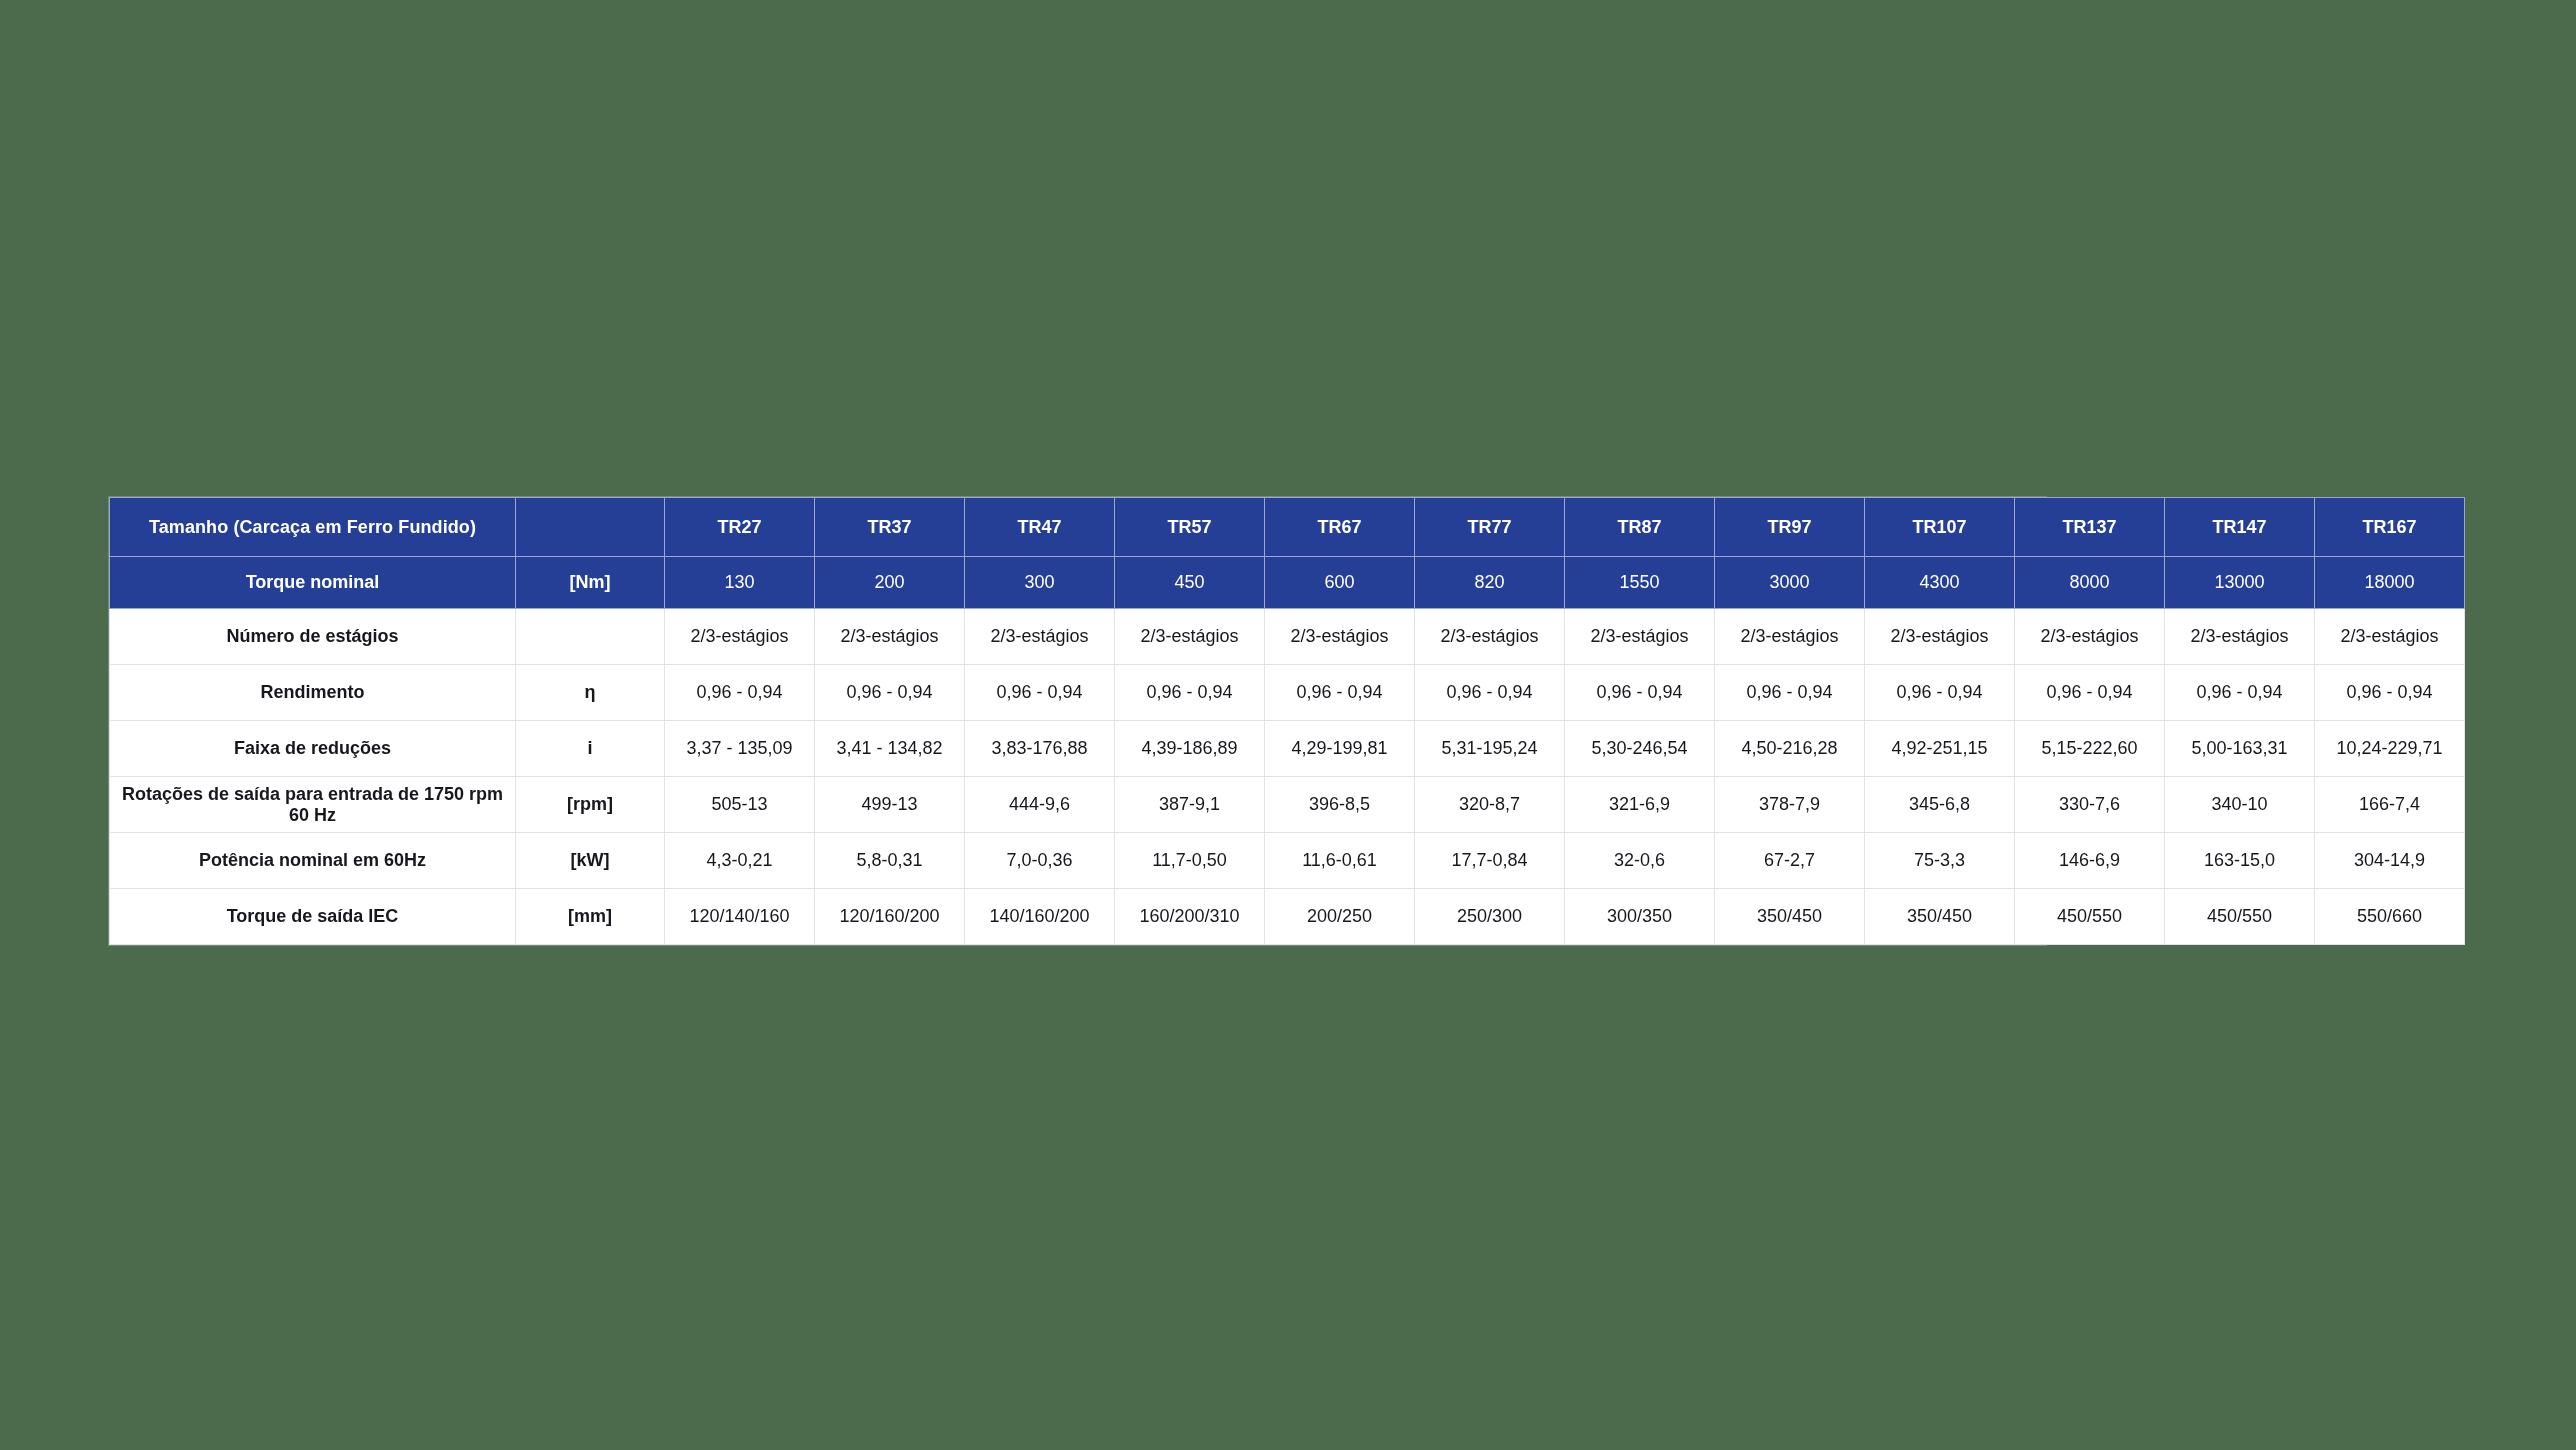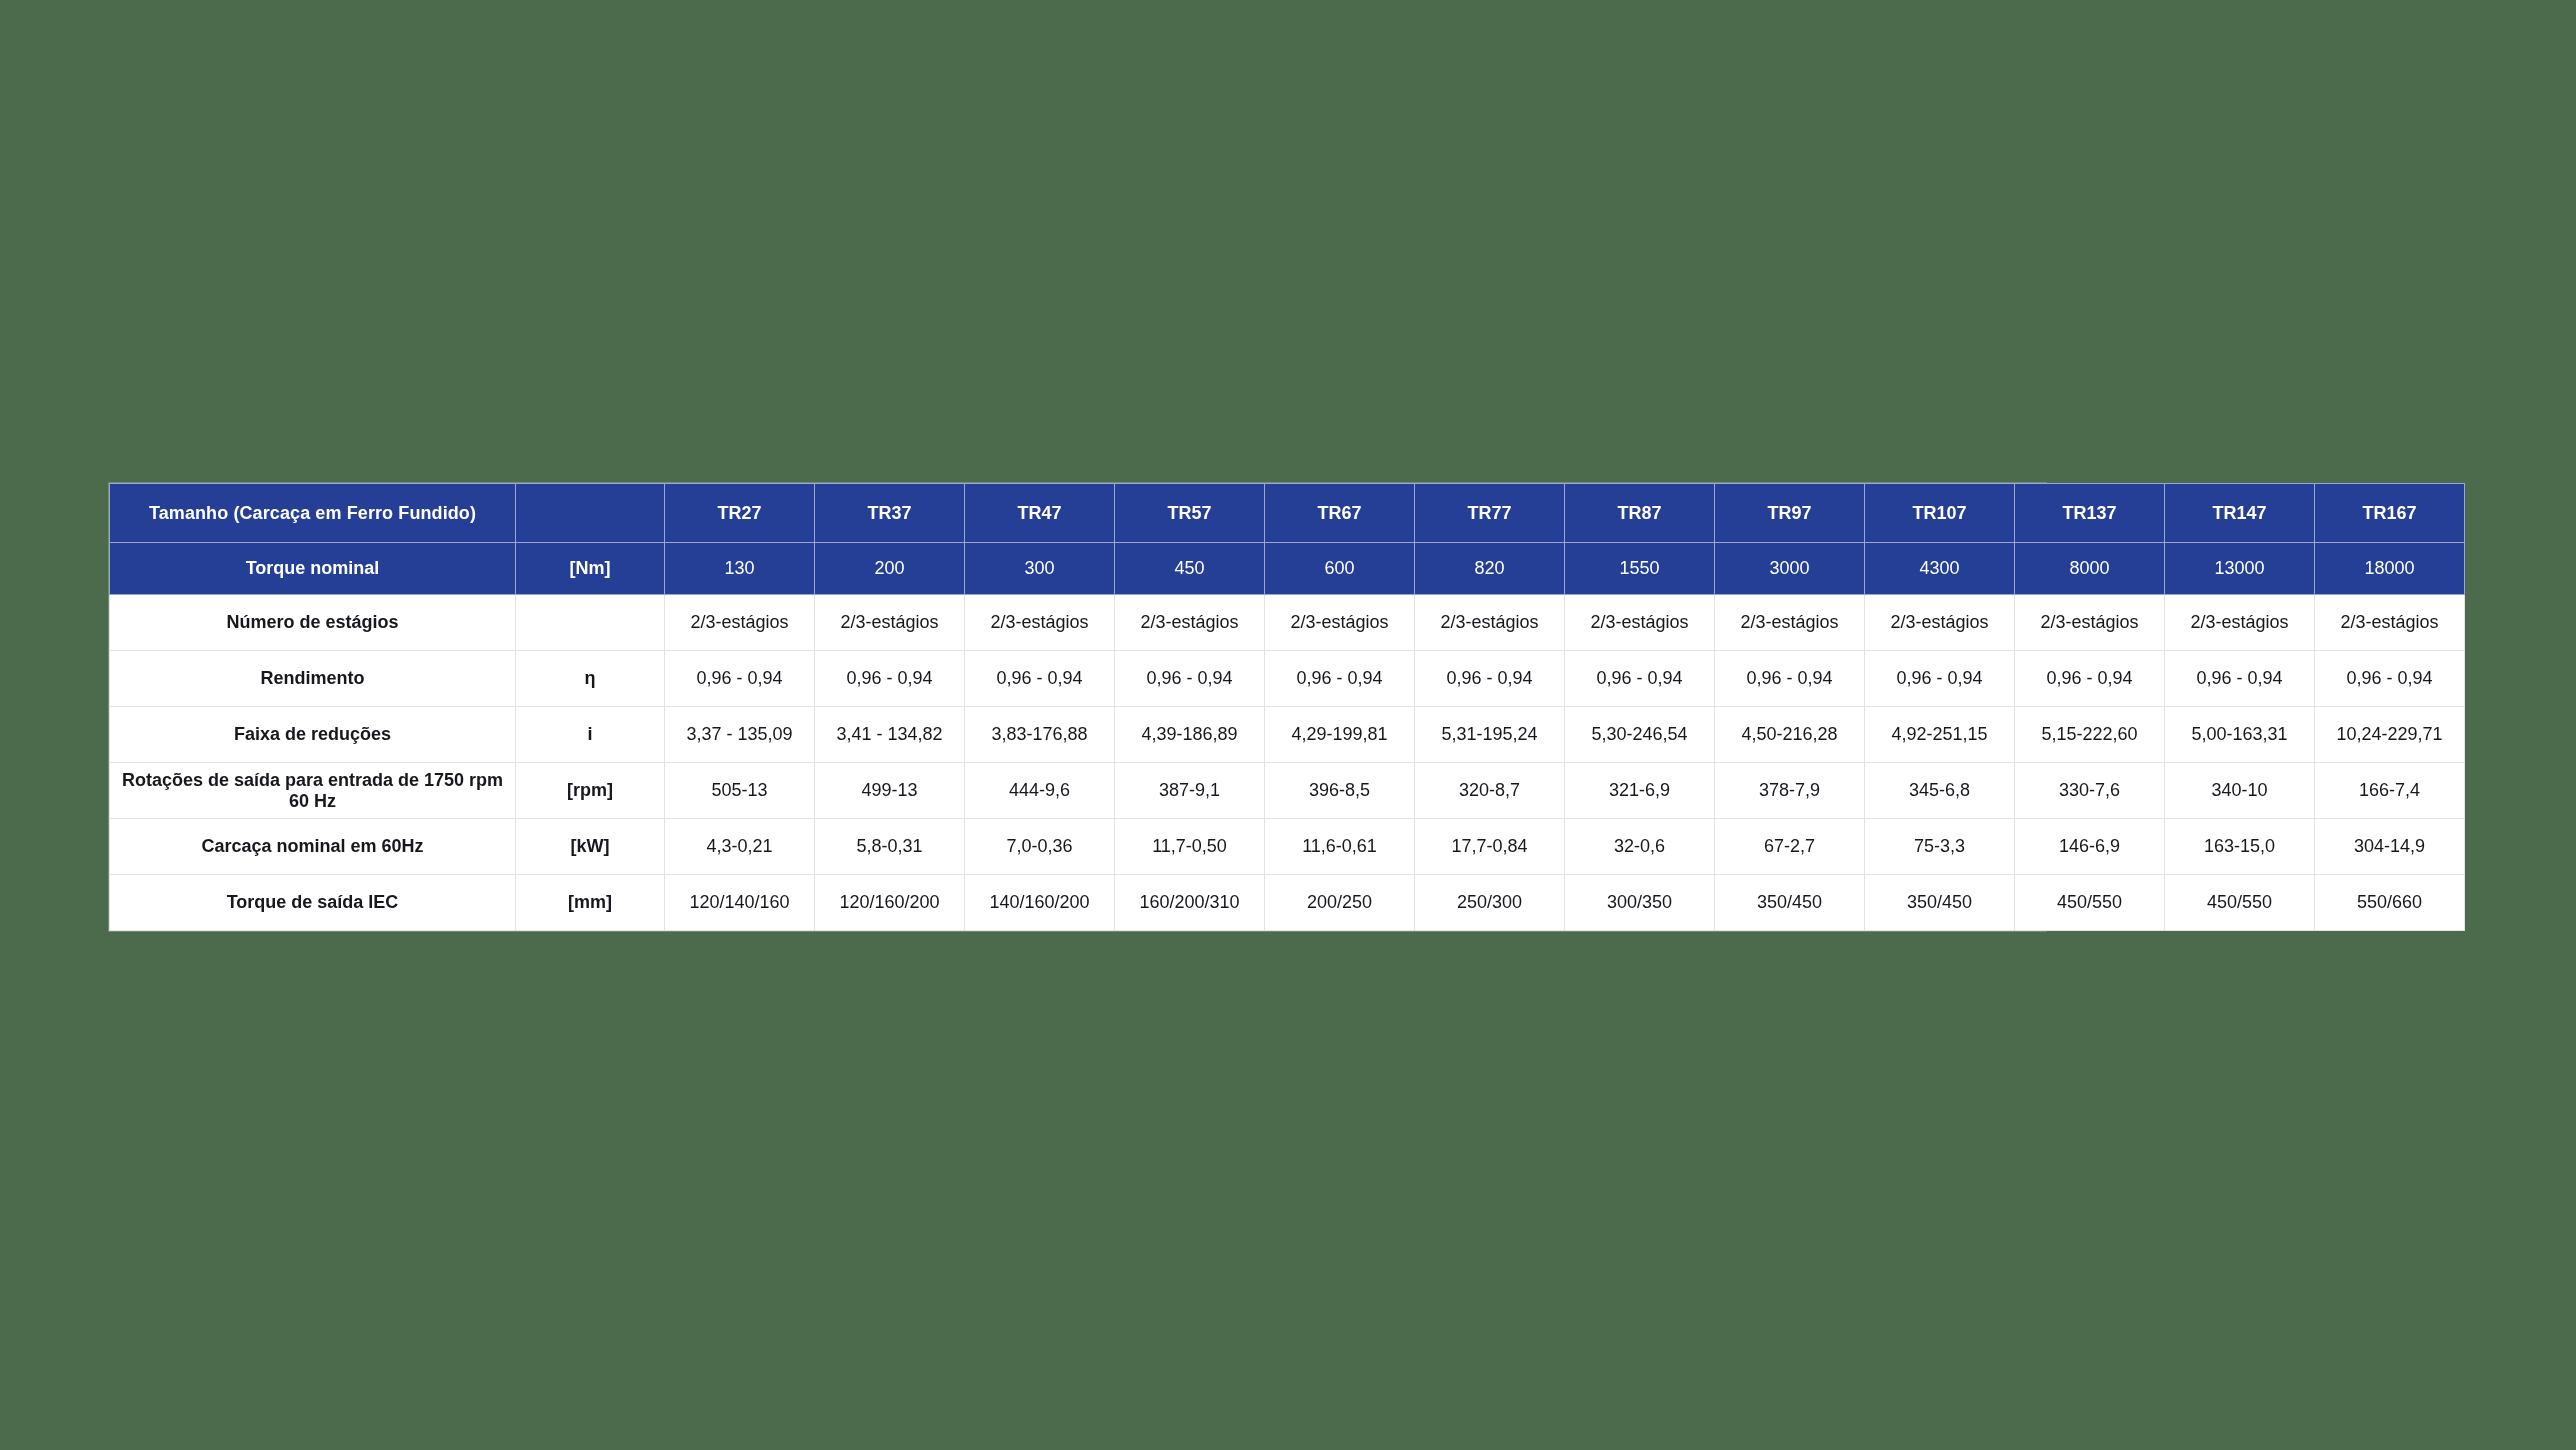--- a/index.html
+++ b/index.html
@@ -12,21 +12,21 @@
 
   body {
     background: #4c6b4c;
     font-family: "Liberation Sans", sans-serif;
     position: relative;
   }
 
   #table-wrap {
     position: absolute;
     left: 109px;
-    top: 483px;
+    top: 497px;
     width: 1937px;
     background: #ffffff;
     box-shadow: 0 0 0 0.9px rgba(255,255,255,0.25);
   }
 
   table.spec {
     width: 100%;
     border-collapse: collapse;
     table-layout: fixed;
   }
@@ -223,21 +223,21 @@
           <td class="row-val">396-8,5</td>
           <td class="row-val">320-8,7</td>
           <td class="row-val">321-6,9</td>
           <td class="row-val">378-7,9</td>
           <td class="row-val">345-6,8</td>
           <td class="row-val">330-7,6</td>
           <td class="row-val">340-10</td>
           <td class="row-val">166-7,4</td>
         </tr>
         <tr class="body-row">
-          <td class="row-label">Carcaça nominal em 60Hz</td>
+          <td class="row-label">Potência nominal em 60Hz</td>
           <td class="row-unit">[kW]</td>
           <td class="row-val">4,3-0,21</td>
           <td class="row-val">5,8-0,31</td>
           <td class="row-val">7,0-0,36</td>
           <td class="row-val">11,7-0,50</td>
           <td class="row-val">11,6-0,61</td>
           <td class="row-val">17,7-0,84</td>
           <td class="row-val">32-0,6</td>
           <td class="row-val">67-2,7</td>
           <td class="row-val">75-3,3</td>

